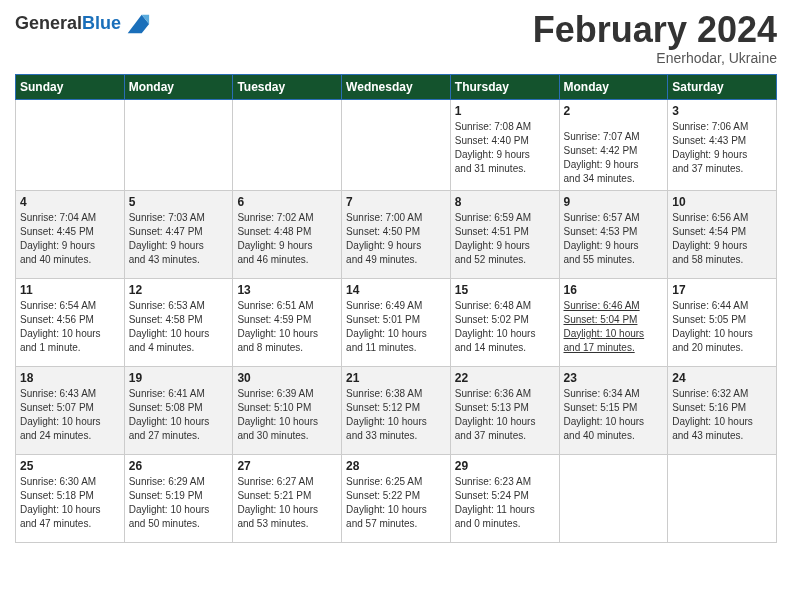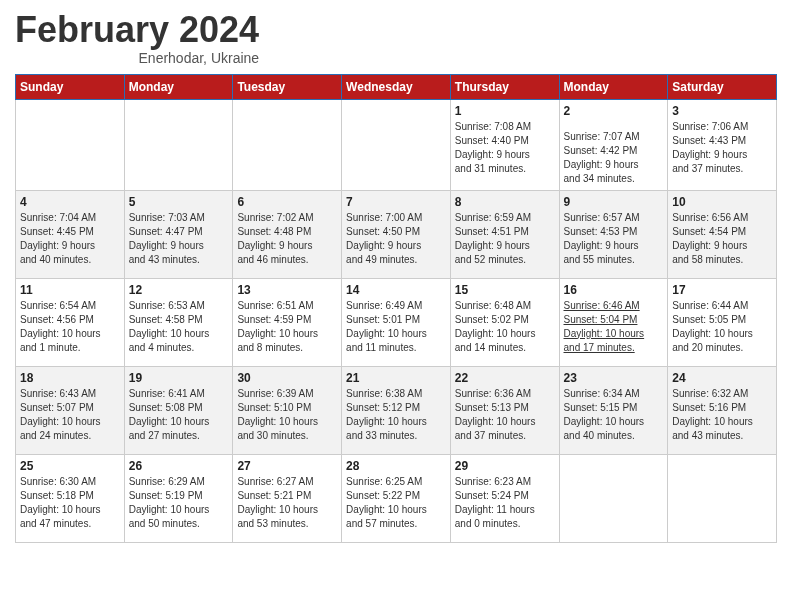--- a/index.html
+++ b/index.html
@@ -45,21 +45,21 @@
     .location {
       font-size: 14px;
       color: #555;
     }
     table {
       width: 100%;
       border-collapse: collapse;
       font-size: 11px;
     }
     thead tr {
-      background: #b91c1c;
+      background: #14532d;
       color: #fff;
     }
     thead th {
       padding: 5px 4px;
       text-align: left;
       font-size: 12px;
       font-weight: bold;
       border: 1px solid #2a6db5;
     }
     tbody td {
@@ -89,20 +89,31 @@
       line-height: 1.4;
     }
     .empty-cell {
       background: #f9f9f9;
     }
   </style>
 </head>
 <body>
 
 <div class="header">
+  <div class="logo">
+    <div>
+      <div class="logo-text">
+        <span class="logo-general">General</span><span class="logo-blue">Blue</span>
+      </div>
+    </div>
+    <svg class="logo-icon" viewBox="0 0 30 30">
+      <polygon points="5,25 20,5 28,15 20,25" fill="#1a6fba"></polygon>
+      <polygon points="20,5 28,15 28,5" fill="#5aabdd"></polygon>
+    </svg>
+  </div>
   <div class="title-block">
     <div class="month-title">February 2024</div>
     <div class="location">Enerhodar, Ukraine</div>
   </div>
 </div>
 
 <table>
   <thead>
     <tr>
     <th>Sunday</th>

